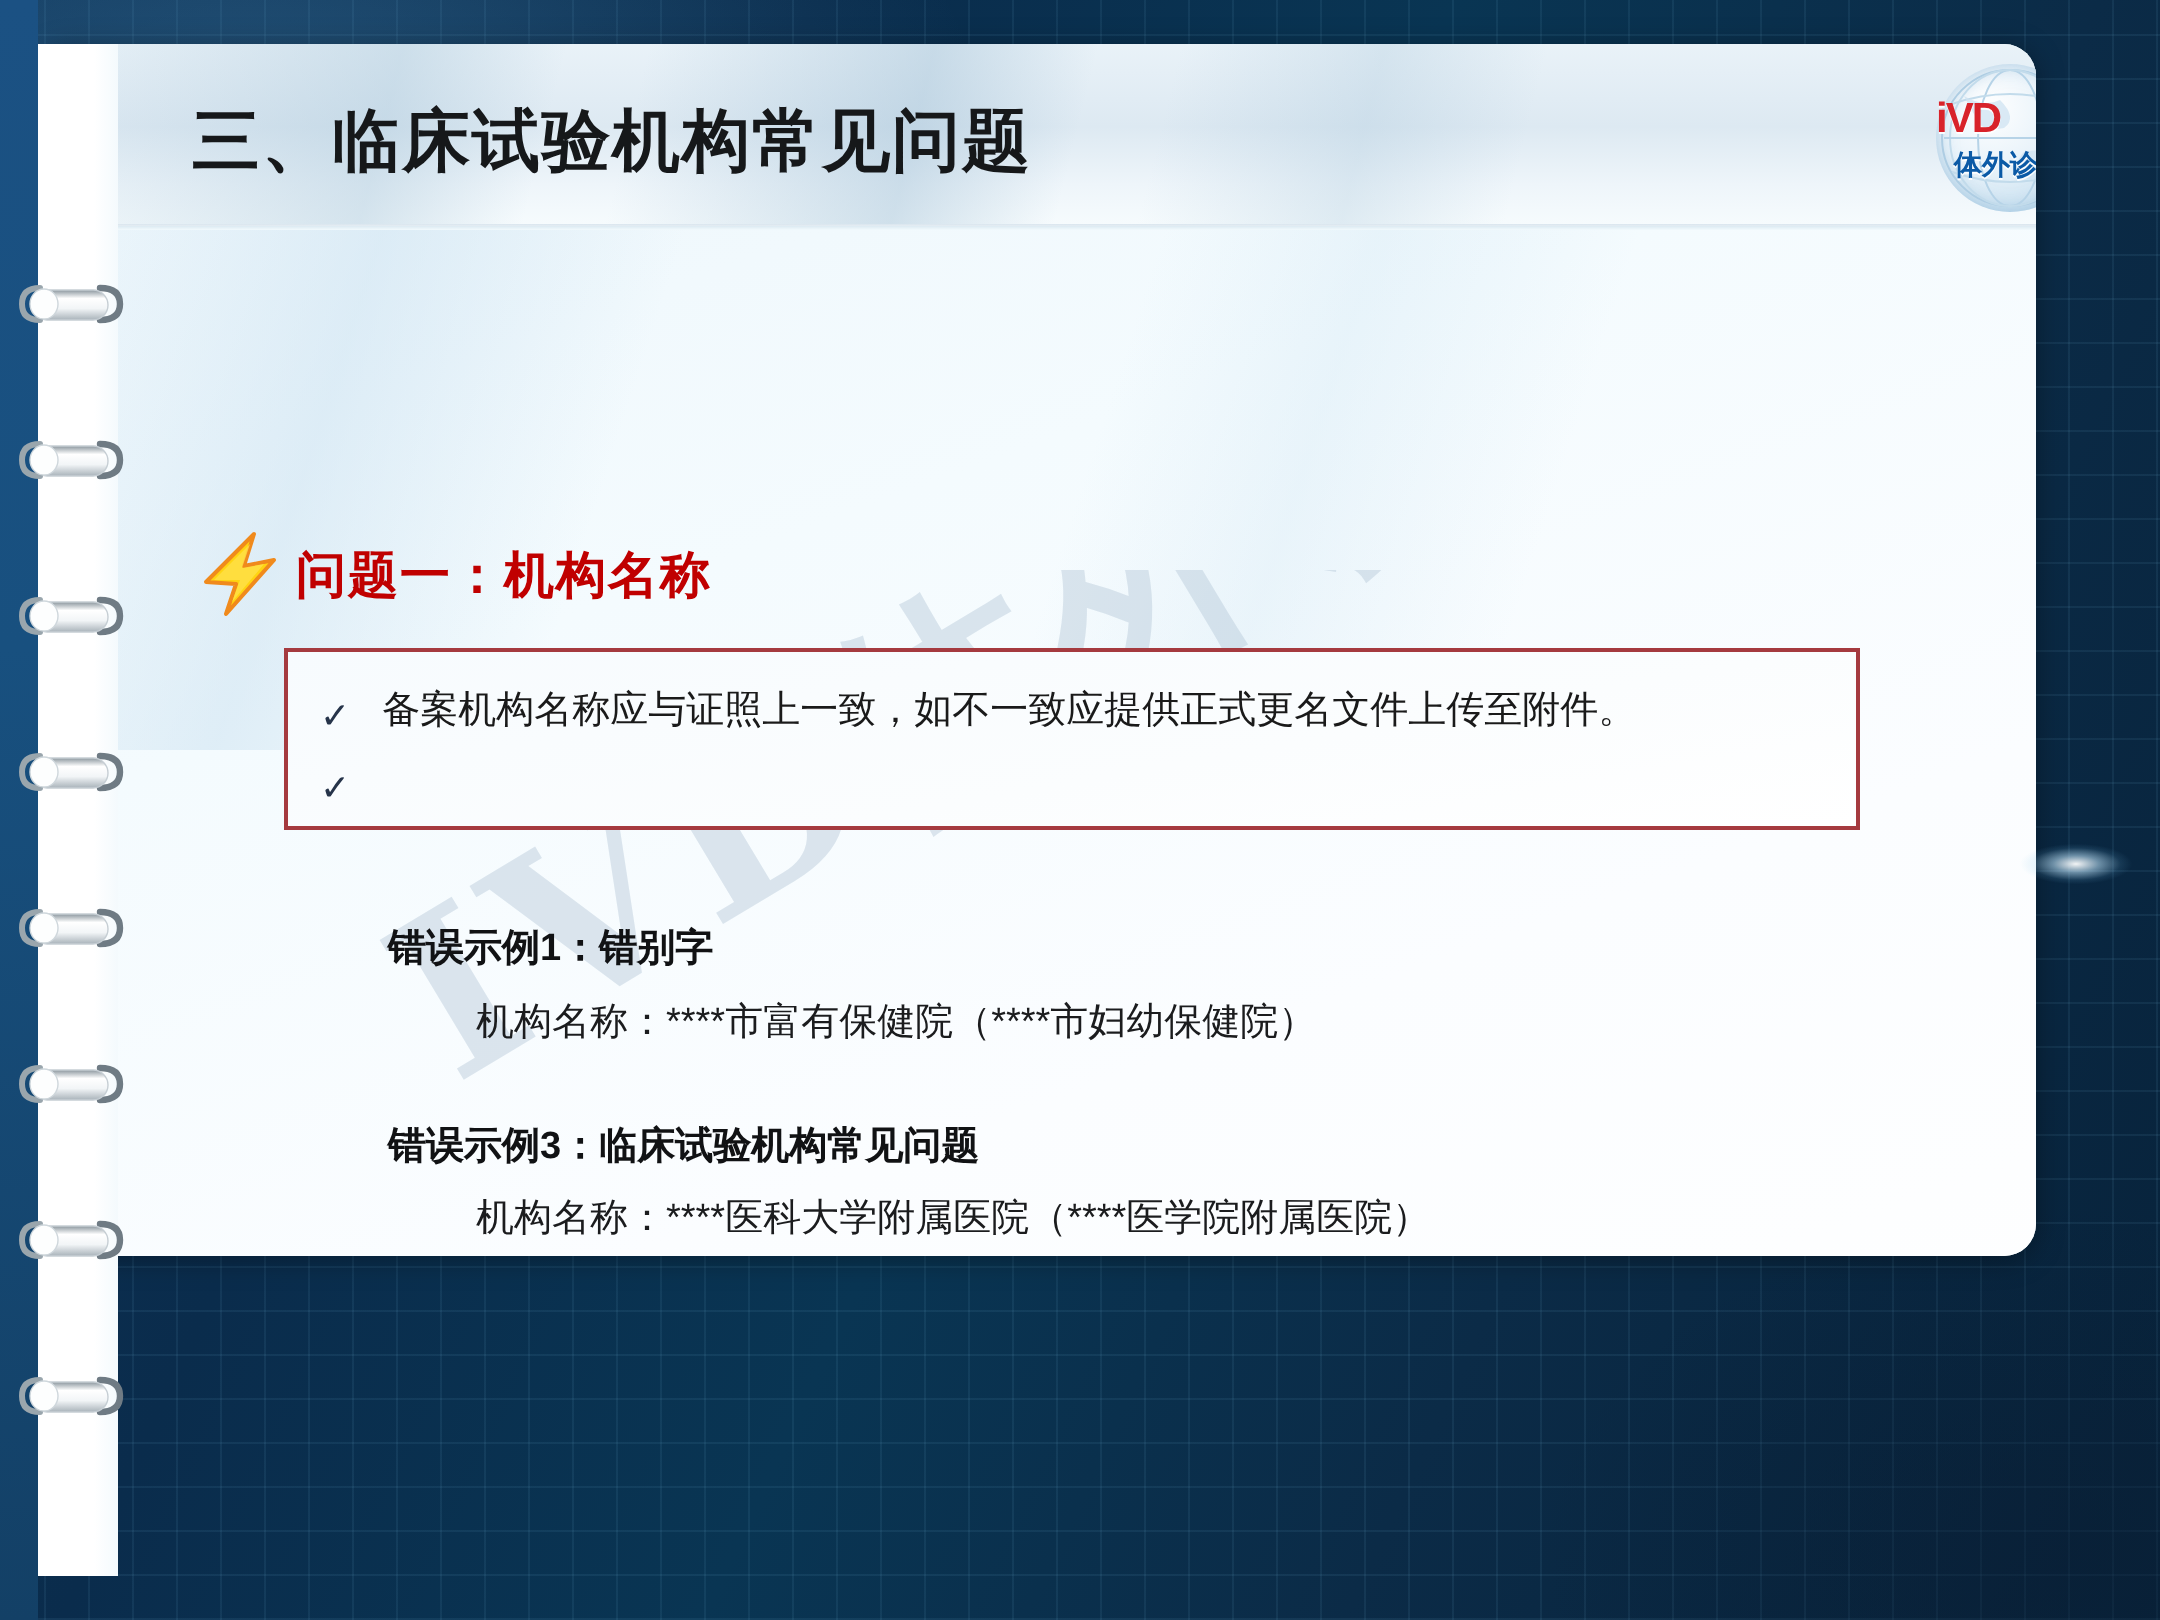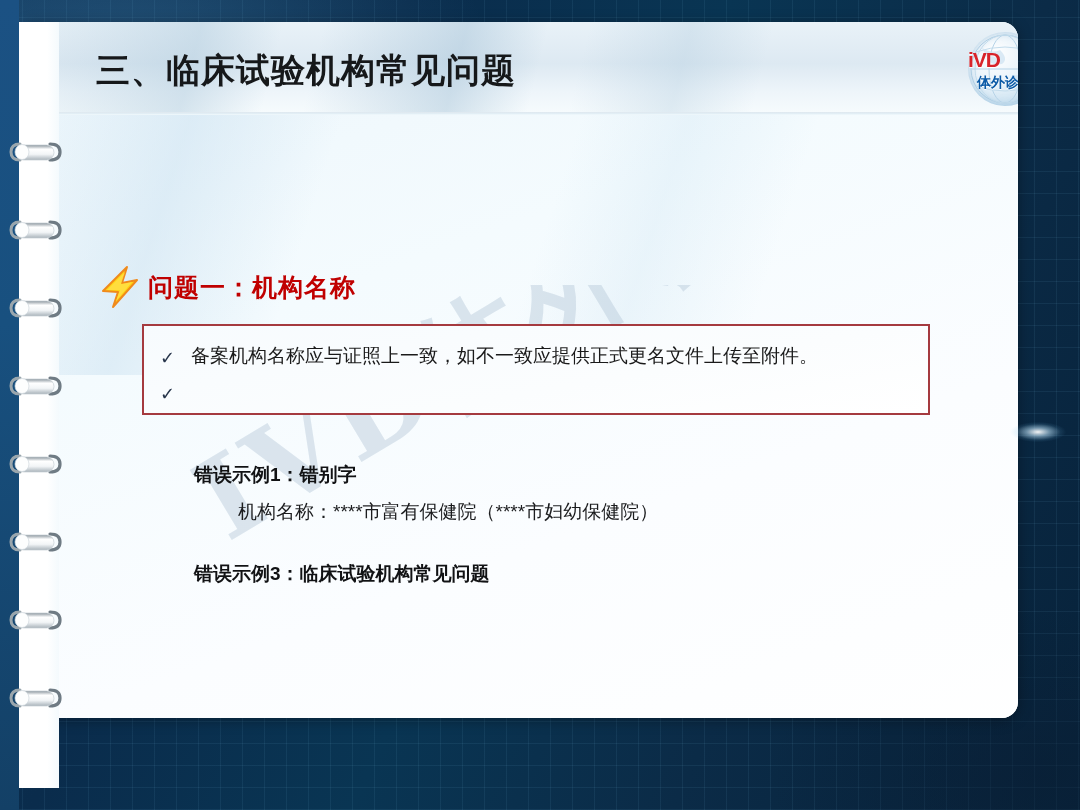--- a/index.html
+++ b/index.html
@@ -33,21 +33,21 @@
   
   #edge-glow{
     position:absolute;left:1002px;top:406px;width:72px;height:52px;
     background:radial-gradient(ellipse 36px 13px at 50% 50%,
         rgba(255,255,255,.95) 0%, rgba(190,228,250,.55) 32%, rgba(120,190,230,.12) 62%, transparent 78%);
     pointer-events:none;
   }
 
   
   #card{
-    position:absolute;left:18px;top:22px;width:1000px;height:696px;
+    position:absolute;left:18px;top:22px;width:1000px;height:606px;
     border-radius:16px;overflow:hidden;
     background:#f2fafd;
     box-shadow:0 2px 14px rgba(0,0,0,.35);
   }
 
   
   #header{
     position:absolute;left:0;top:0;width:1000px;height:90px;
     background:
       linear-gradient(104deg, rgba(255,255,255,.0) 0%, rgba(166,196,216,.42) 18%, rgba(255,255,255,0) 26%),
@@ -223,20 +223,21 @@
 
       <div id="examples">
         <div class="example">
           <div class="example-title">错误示例1：错别字</div>
           <div class="example-detail">机构名称：****市富有保健院（****市妇幼保健院）</div>
         </div>
         <div class="example">
         </div>
         <div class="example">
           <div class="example-title">错误示例3：临床试验机构常见问题</div>
+          <div class="example-detail">机构名称：****医科大学附属医院（****医学院附属医院）</div>
         </div>
       </div>
 
     </div>
   </div>
 
   <div id="binding">
     <div id="binding-navy"></div>
     <div id="binding-paper"></div>
     <div id="rings">

